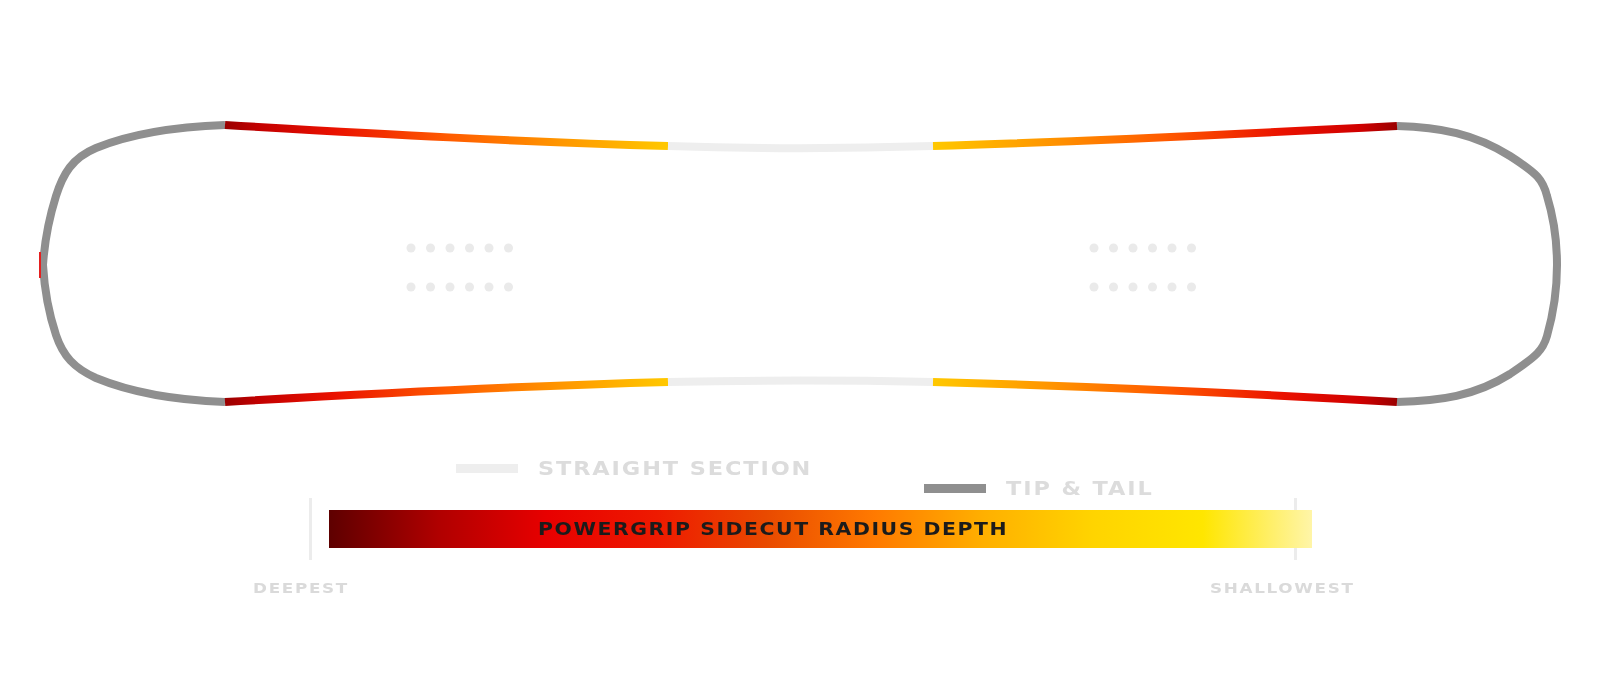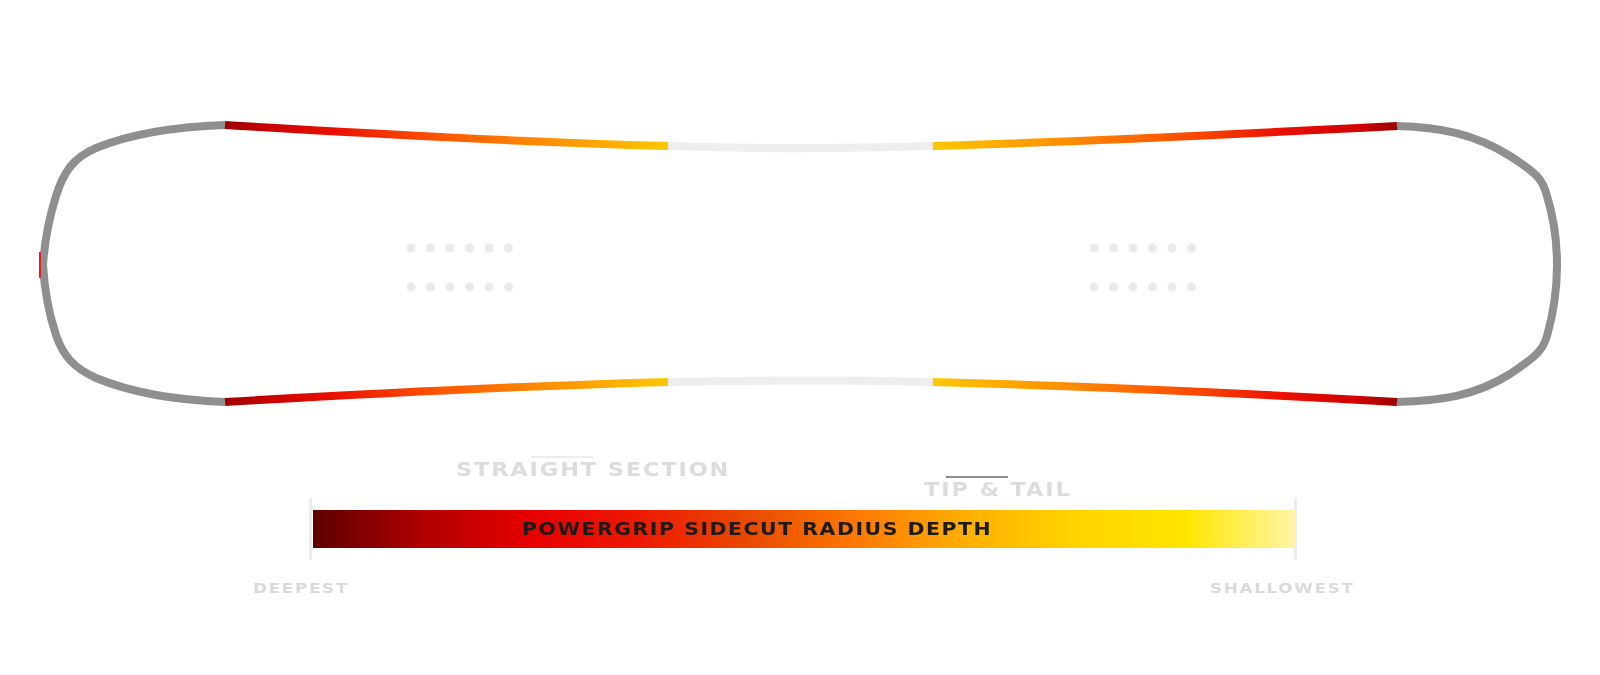--- a/index.html
+++ b/index.html
@@ -1,19 +1,19 @@
 <!DOCTYPE html>
 <html><head>
 <meta charset="utf-8">
 <style>
   html, body { margin: 0; padding: 0; background: #ffffff; }
   body { width: 1600px; height: 675px; position: relative; overflow: hidden;
          font-family: "Liberation Sans", sans-serif; }
   #board { position: absolute; left: 0; top: 0; }
-  .legend { position: absolute; top: 456px; height: 24px; display: flex; align-items: center; flex-direction: column; }
+  .legend { position: absolute; top: 456px; height: 24px; display: flex; align-items: center; }
   .legend .swatch { width: 62px; height: 9px; margin-right: 20px; }
   .legend .label { font-family: "DejaVu Sans", sans-serif; font-weight: bold; font-size: 19px;
                    letter-spacing: 1.6px; color: #dcdcdc; transform: scaleX(1.18); transform-origin: left center; }
   #legend-straight { left: 456px; }
   #legend-tip { left: 924px; margin-top: 20px; }
   #gradient-bar { position: absolute; left: 313px; top: 510px; width: 983px; height: 38px;
                   display: flex; align-items: center; }
   #gradient-bar .title { position: absolute; left: 209px; top: 9px;
                   font-family: "DejaVu Sans", sans-serif; font-weight: bold; font-size: 17px;
                   letter-spacing: 1.3px; color: #1b1b1b; transform: scaleX(1.2); transform-origin: left center;
@@ -104,17 +104,17 @@
   <div class="swatch" style="background:#eeeeee"></div>
   <span class="label">STRAIGHT SECTION</span>
 </div>
 <div class="legend" id="legend-tip">
   <div class="swatch" style="background:#8f8f8f"></div>
   <span class="label">TIP &amp; TAIL</span>
 </div>
 
 <div class="tick" id="tick-left"></div>
 <div class="tick" id="tick-right"></div>
-<div id="gradient-bar" style="background: linear-gradient(to right, rgb(94, 0, 0), rgb(176, 0, 0), rgb(232, 0, 0), rgb(238, 26, 0), rgb(233, 74, 0), rgb(255, 122, 0), rgb(255, 176, 0), rgb(255, 212, 0), rgb(255, 230, 0), rgb(255, 245, 168));">
+<div id="gradient-bar" style="background: linear-gradient(to right, rgb(94, 0, 0), rgb(176, 0, 0), rgb(232, 0, 0), rgb(238, 26, 0), rgb(233, 74, 0), rgb(255, 122, 0), rgb(255, 176, 0), rgb(255, 212, 0), rgb(255, 230, 0), rgb(255, 245, 168)); margin-left: 16px;">
   <span class="title">POWERGRIP SIDECUT RADIUS DEPTH</span>
 </div>
 <span class="end-label" id="label-deepest">DEEPEST</span>
 <span class="end-label" id="label-shallowest">SHALLOWEST</span>
 
 </body></html>

